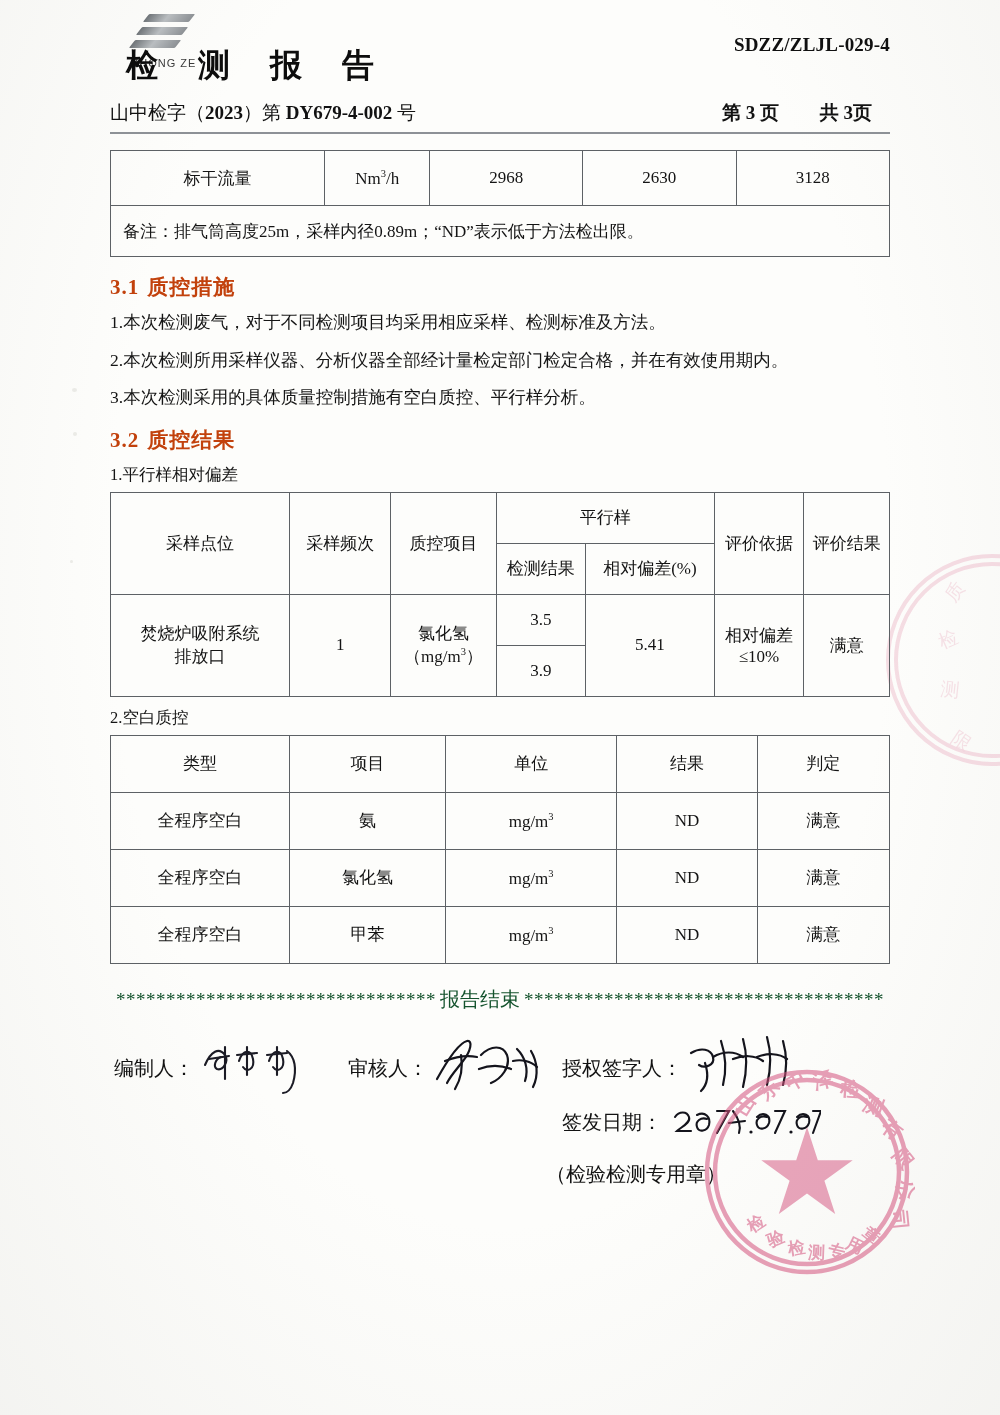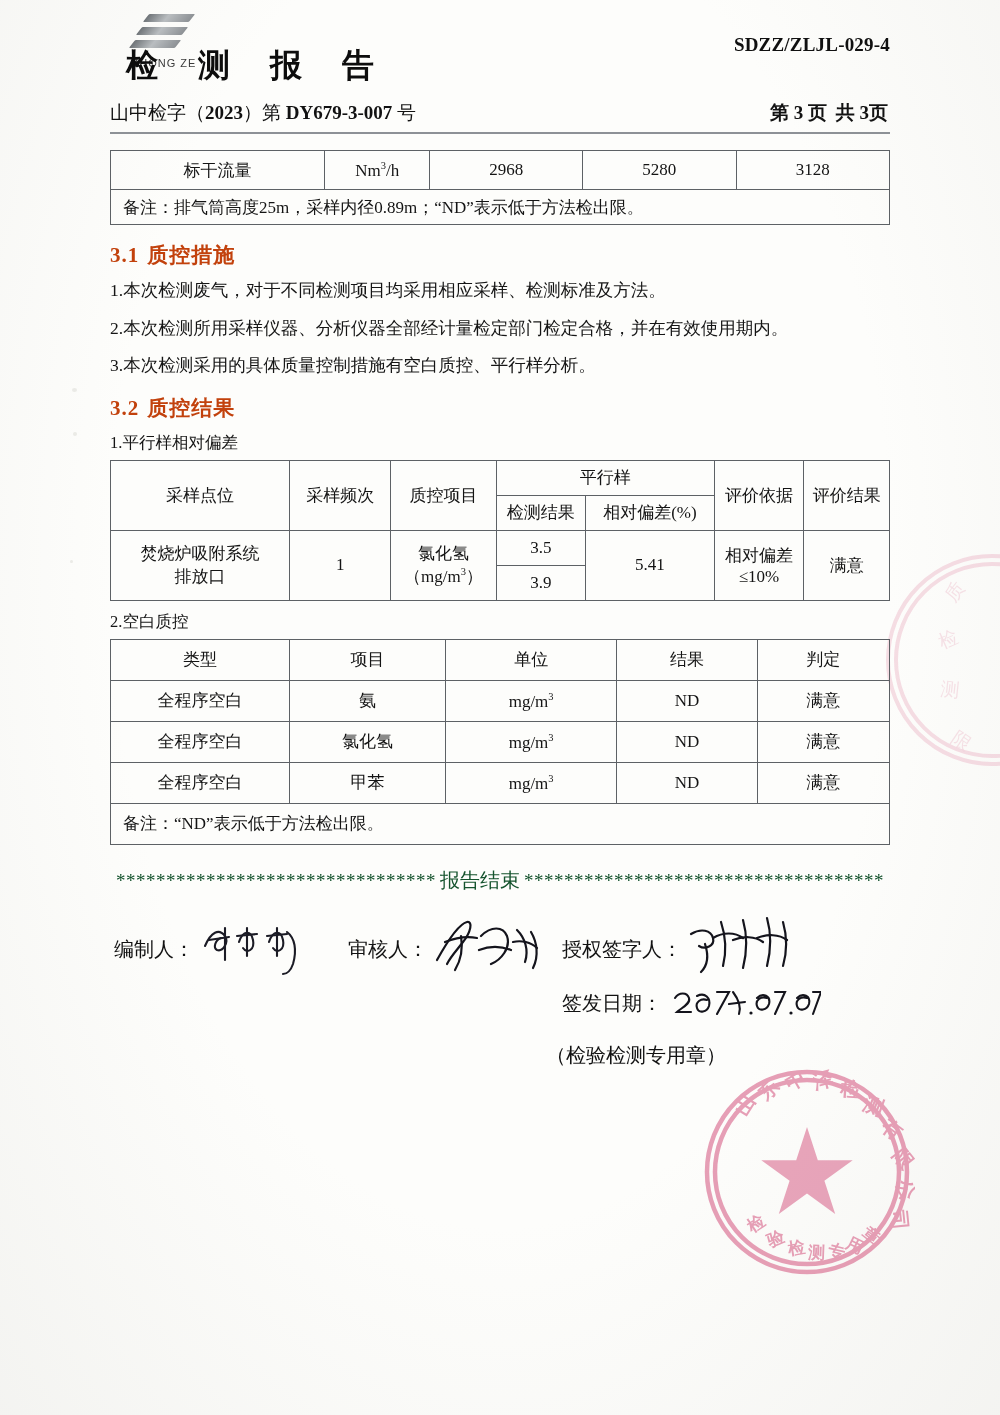--- a/index.html
+++ b/index.html
@@ -110,36 +110,36 @@
   }
   .doc-no b { font-weight: bold; }
   .page-no {
     position: absolute;
     right: 0;
     bottom: 6px;
     font-size: 19px;
     font-weight: bold;
     color: #121212;
   }
-  .page-no span { margin: 0 2px; }
+  .page-no span { margin: 0 18px; }
 
   
   table {
     border-collapse: collapse;
     width: 100%;
     table-layout: fixed;
   }
   table td, table th {
     border: 1px solid #5d6165;
     text-align: center;
     vertical-align: middle;
     font-size: 17px;
     font-weight: normal;
     color: #141414;
-    padding: 2px 4px;
+    padding: 10px 4px;
   }
   td.note {
     text-align: left;
     padding-left: 12px;
     font-size: 17px;
   }
   sup { font-size: 0.62em; vertical-align: super; }
 
   .tbl-flow td { height: 34px; }
   .tbl-flow tr:last-child td { height: 30px; }
@@ -304,42 +304,42 @@
             <i></i>
         </div>
         <div class="logo-text">ZHONG ZE</div>
       </div>
       <div class="doc-code">SDZZ/ZLJL-029-4</div>
       <div class="report-title">检 测 报 告</div>
     </div>
 
     <div class="subheader">
       <div class="doc-no">
-        <span>山中检字（</span><b>2023</b><span>）第 </span><b>DY679-3-007</b><span> 号</span>
+        <span>山中检字（</span><b>2023</b><span>）第 </span><b>DY679-4-002</b><span> 号</span>
       </div>
       <div class="page-no">
         <span>第 3 页</span>
         <span>共 3页</span>
       </div>
     </div>
 
     <table class="tbl-flow">
       <colgroup>
         <col style="width:27.5%">
           <col style="width:13.5%">
           <col style="width:19.6%">
         <col style="width:19.7%">
           <col style="width:19.7%">
       </colgroup>
       <tbody>
         <tr>
           <td>标干流量</td>
           <td>Nm<sup>3</sup>/h</td>
           <td>2968</td>
-          <td>5280</td>
+          <td>2630</td>
           <td>3128</td>
         </tr>
         <tr>
           <td class="note" colspan="5">备注：排气筒高度25m，采样内径0.89m；“ND”表示低于方法检出限。</td>
         </tr>
       </tbody>
     </table>
 
 
     <h3 class="sub">
@@ -432,23 +432,20 @@
           <td>mg/m<sup>3</sup></td>
           <td>ND</td>
           <td>满意</td>
         </tr>
         <tr>
           <td>全程序空白</td>
           <td>甲苯</td>
           <td>mg/m<sup>3</sup></td>
           <td>ND</td>
           <td>满意</td>
-        </tr>
-        <tr>
-          <td class="note" colspan="5">备注：“ND”表示低于方法检出限。</td>
         </tr>
       </tbody>
     </table>
 
     <div class="report-end">
       <span class="stars">********************************</span><span class="endlabel">报告结束</span><span class="stars">************************************</span>
     </div>
 
     <div class="sign-block">
 

